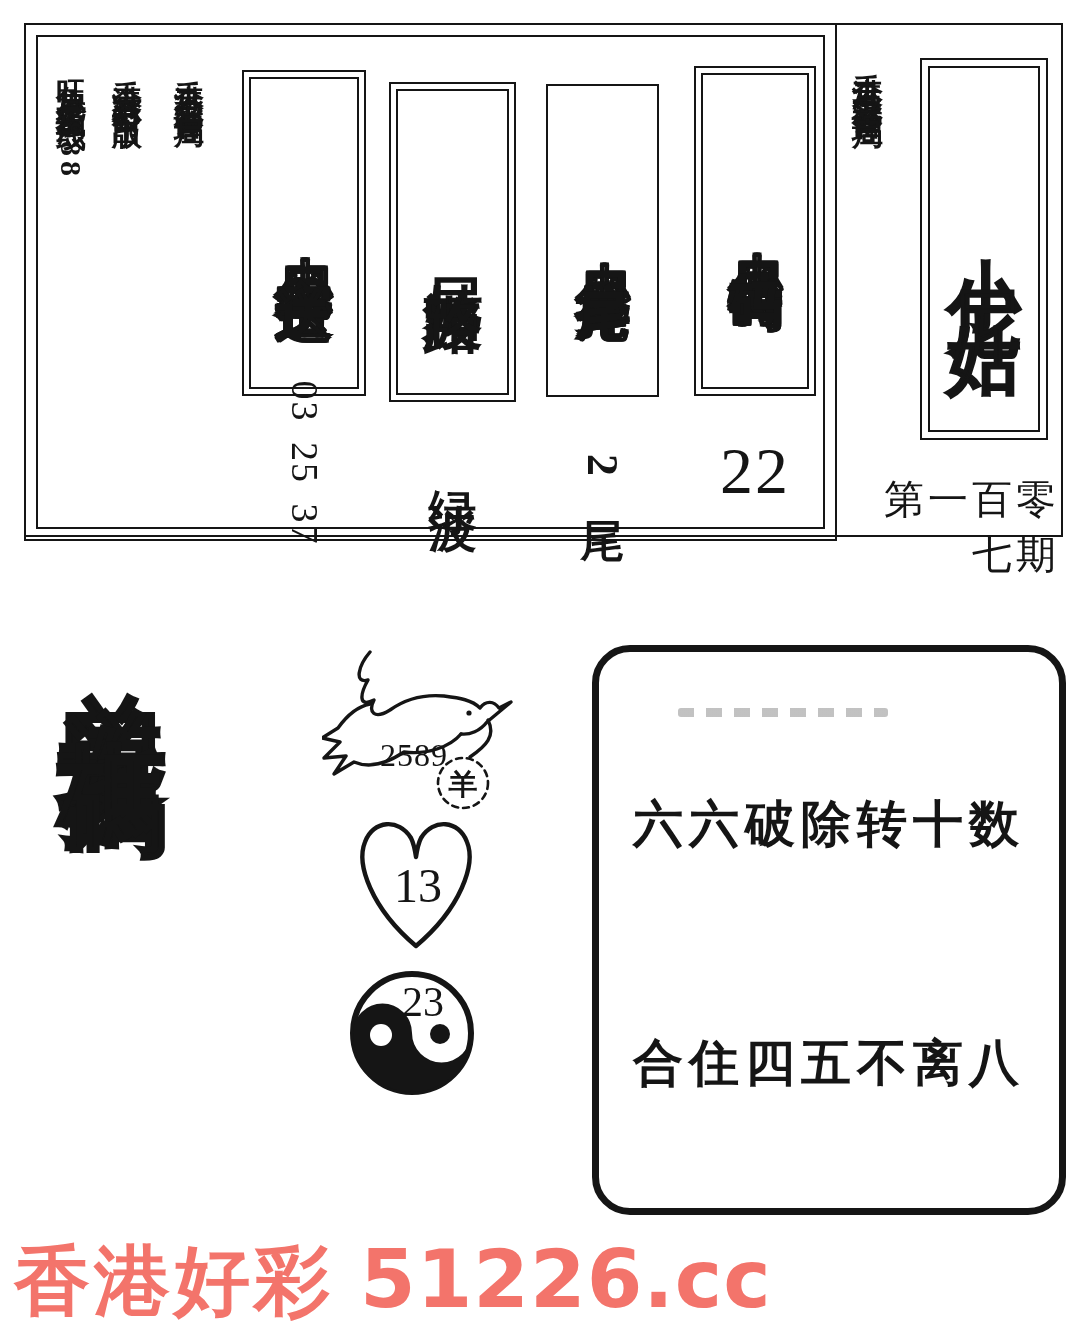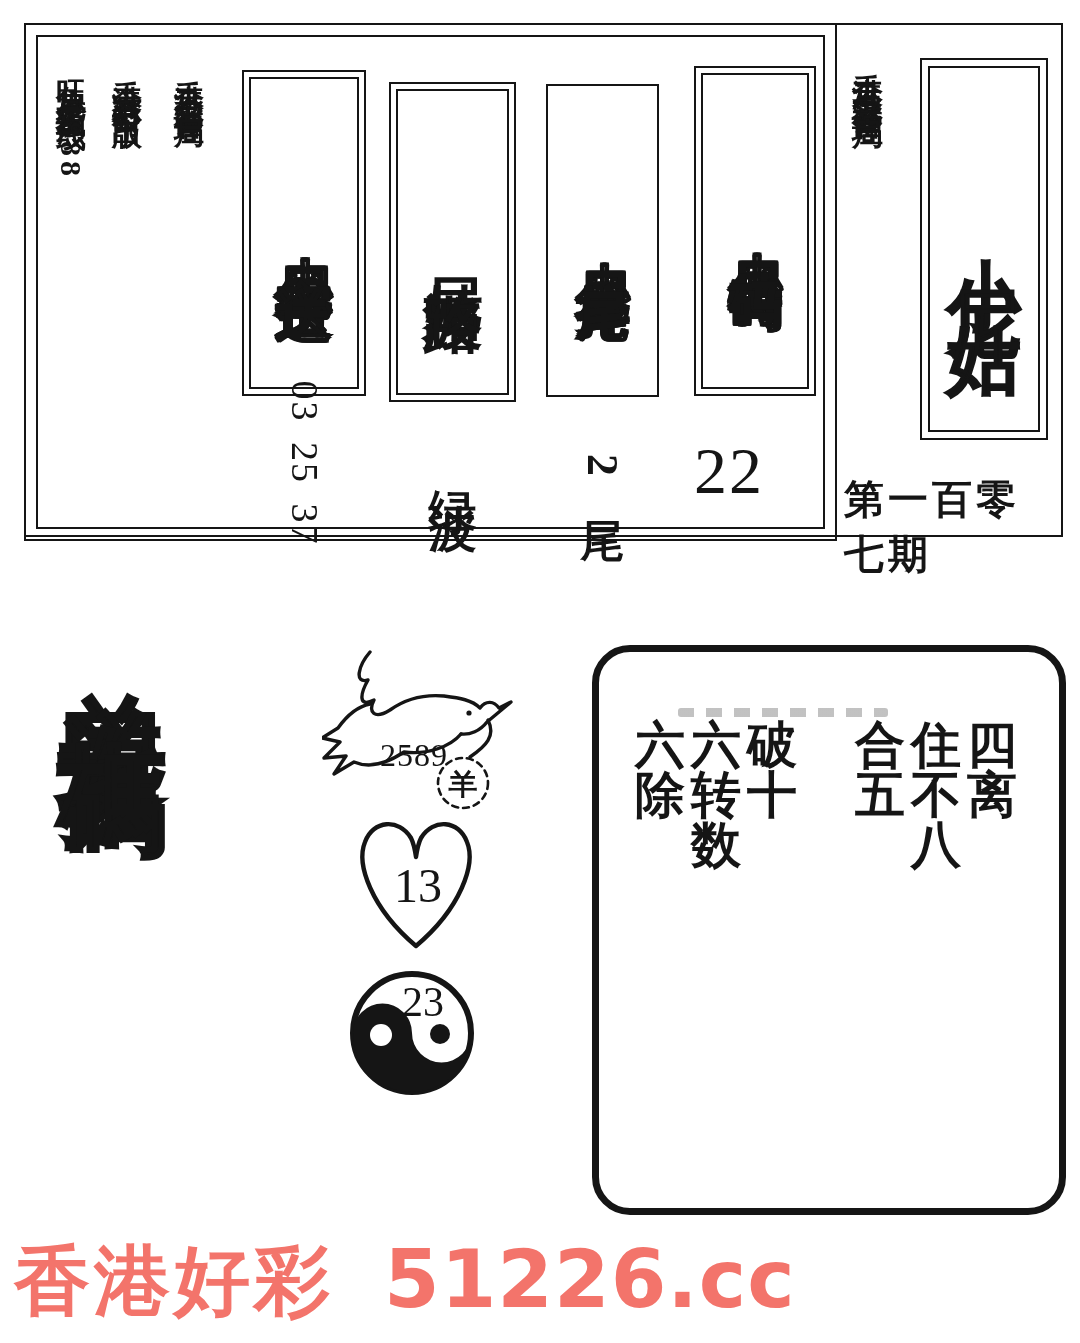--- a/index.html
+++ b/index.html
@@ -27,41 +27,41 @@
   .pub-col{font-size:30px;font-weight:700;letter-spacing:5px;line-height:1;height:460px;}
   .cal-panel{border:2px solid #151515;box-sizing:border-box;padding:5px;}
   .cal-panel .inner{width:100%;height:100%;border:2px solid #151515;box-sizing:border-box;display:flex;align-items:center;justify-content:center;}
   .cal-panel.single{padding:0;}
   .cal-panel.single .inner{border:none;}
   .panel-title{font-size:56px;font-weight:700;letter-spacing:10px;line-height:1;}
   .panel-title.solid{letter-spacing:6px;font-size:60px;}
   .rot90{transform:rotate(90deg);white-space:nowrap;font-size:38px;letter-spacing:2px;word-spacing:8px;}
   .val-green{font-size:48px;font-weight:700;letter-spacing:14px;}
   .val-tail{font-size:44px;font-weight:600;letter-spacing:10px;}
-  .val-special{font-size:66px;letter-spacing:2px;}
+  .val-special{font-size:66px;text-align:center;letter-spacing:2px;}
   .auth-col{font-size:31px;font-weight:700;letter-spacing:6px;line-height:1;height:470px;}
   .masthead-box{border:2px solid #151515;box-sizing:border-box;padding:6px;}
   .masthead-box .inner{width:100%;height:100%;border:2px solid #151515;box-sizing:border-box;display:flex;align-items:center;justify-content:center;}
   .masthead-text{font-size:74px;font-weight:900;letter-spacing:34px;line-height:1;-webkit-text-stroke:1.5px #151515;}
-  .issue{font-size:40px;font-weight:700;letter-spacing:4px;text-align:left;}
+  .issue{font-size:40px;font-weight:400;letter-spacing:4px;text-align:right;}
   
   .big-title{
     left:56px;top:606px;height:632px;
     font-family:"DejaVu Sans","Liberation Sans",sans-serif;
     font-size:108px;font-weight:900;letter-spacing:16px;line-height:1.06;
     -webkit-text-stroke:3px #151515;
   }
   .verse-box{left:592px;top:645px;width:474px;height:570px;border:7px solid #151515;border-radius:38px;box-sizing:border-box;
-    display:flex;flex-direction:row;justify-content:space-around;padding:68px 10px 26px 10px;}
+    display:flex;flex-direction:column;justify-content:space-around;padding:53px 10px 26px 10px;}
   .verse-line{font-size:50px;font-weight:700;letter-spacing:6px;text-align:center;line-height:1;}
   .smudge{left:678px;top:708px;width:210px;height:9px;opacity:.45;border-radius:3px;
     background:repeating-linear-gradient(90deg,#777 0 16px,transparent 16px 28px);}
   svg text{font-family:"Liberation Serif","DejaVu Serif",serif;fill:#151515;}
   
-  .footer{left:14px;top:1240px;display:flex;align-items:baseline;gap:50px;
+  .footer{left:14px;top:1240px;display:flex;align-items:baseline;gap:26px;
     font-family:"DejaVu Sans","Liberation Sans",sans-serif;font-weight:800;}
   .footer .cn{font-size:76px;letter-spacing:4px;line-height:1;}
   .footer .domain{font-size:80px;letter-spacing:1px;line-height:1;}
 </style>
 </head>
 <body>
 
 <div class="page">
 
   <div class="abs top-section">

